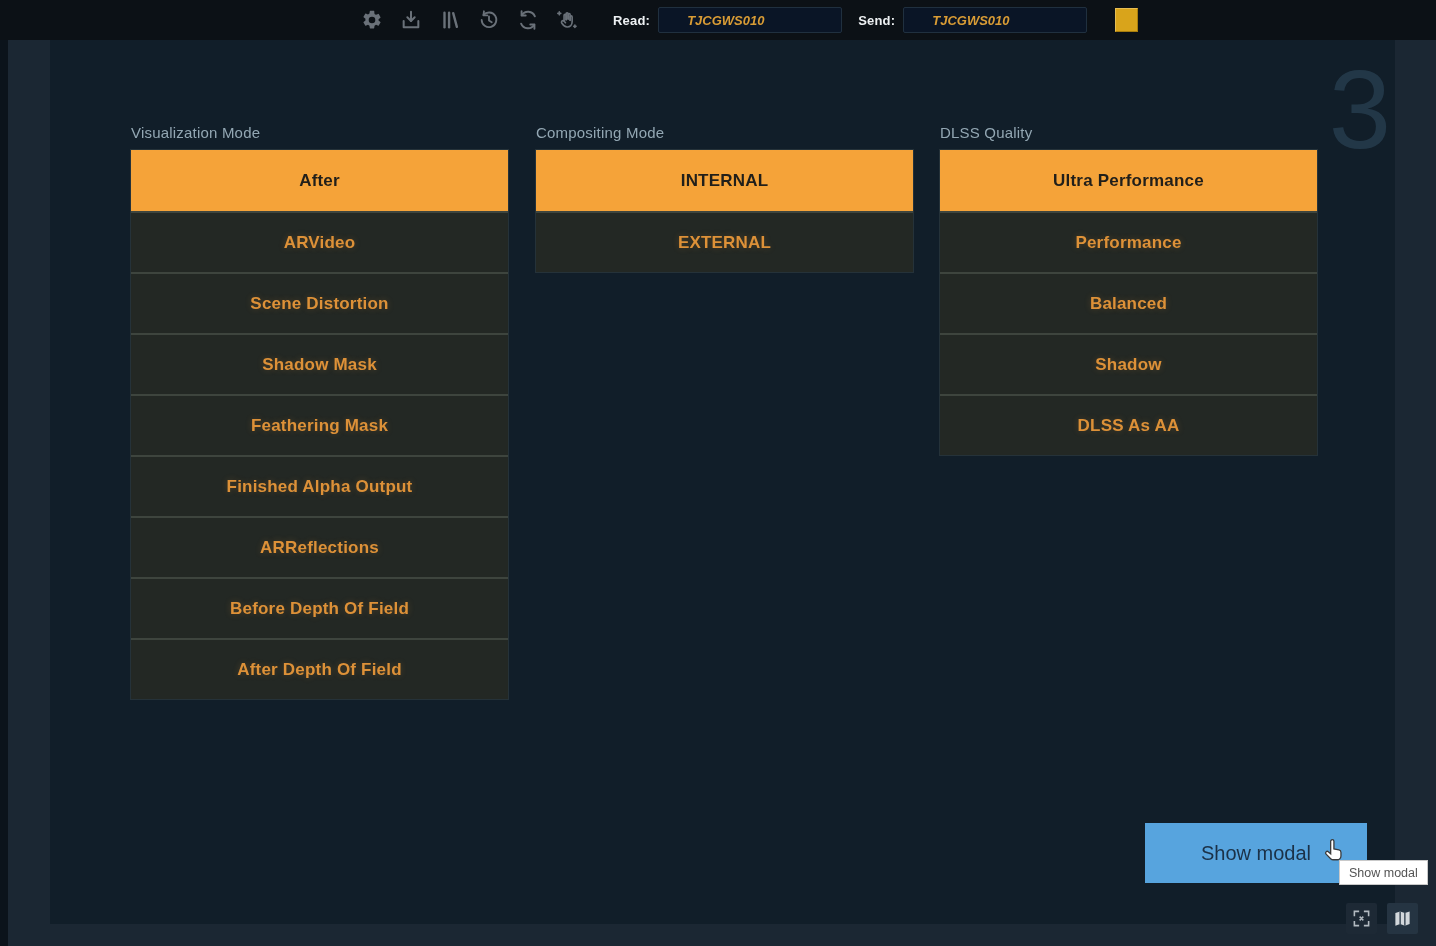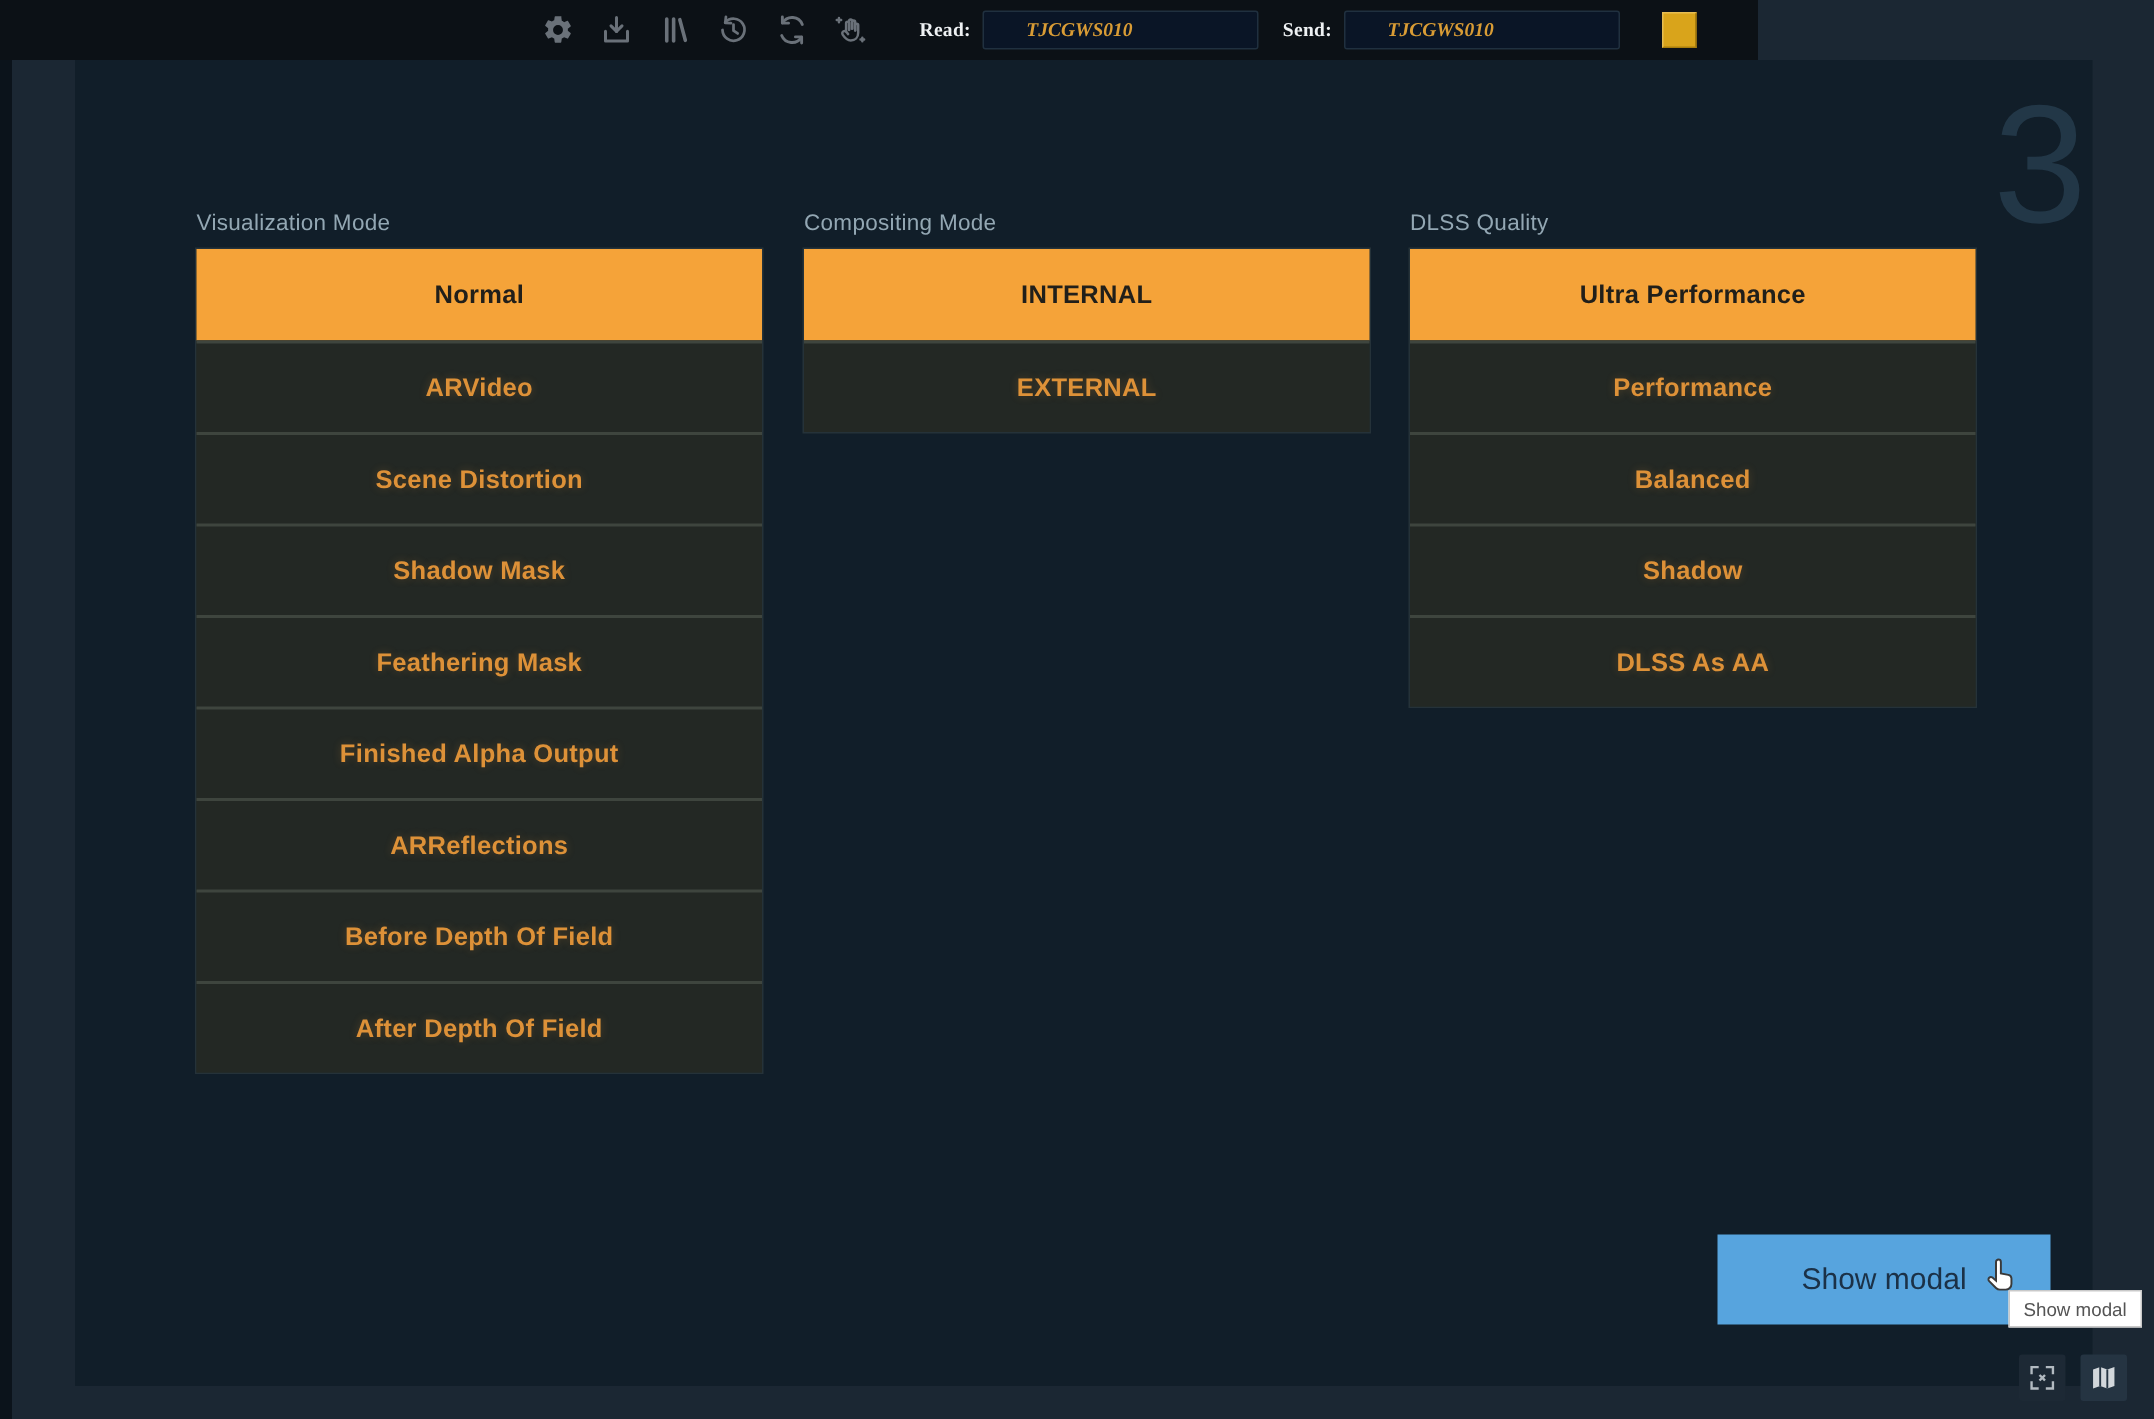--- a/index.html
+++ b/index.html
@@ -6,22 +6,22 @@
   body{
     width:1436px;height:946px;position:relative;overflow:hidden;
     background:#1b2733;
     font-family:"Liberation Sans",sans-serif;
     -webkit-font-smoothing:antialiased;
   }
   button{border:none;background:none;padding:0;margin:0;font-family:inherit;cursor:pointer;}
 
   
   .toolbar{
-    position:absolute;left:0;top:0;width:1172px;height:40px;
-    background:#0c1116;display:flex;align-items:center;z-index:20;font-family:Liberation Serif, serif;
+    position:absolute;left:0;top:0;width:1436px;height:40px;
+    background:#0c1116;display:flex;align-items:center;z-index:20;
   }
   .tb-icons{display:flex;align-items:center;gap:15px;margin-left:360px;}
   .tb-icon{width:24px;height:24px;color:#6a7179;display:flex;align-items:center;justify-content:center;}
   .tb-icon svg{width:22px;height:22px;display:block;}
   .tb-label{color:#eef1f3;font-size:13px;font-weight:700;margin-left:34px;letter-spacing:.2px;}
   .tb-label.send{margin-left:16px;}
   .tb-input{
     margin-left:8px;width:126px;height:24px;
     background:#0a1526;border:1px solid #20303f;border-radius:2px;
     color:#d99c35;font-size:13px;font-style:italic;font-weight:700;
@@ -39,21 +39,21 @@
     background:#111e29;
   }
   .watermark{
     position:absolute;left:1252px;top:4px;width:116px;
     font-size:112px;font-weight:100;line-height:1.18;text-align:center;
     color:#284052;opacity:.75;user-select:none;
   }
 
   
   .col{position:absolute;top:84px;width:377px;}
-  .col-title{color:#93a7b3;font-size:15px;line-height:18px;margin-bottom:8px;letter-spacing:.2px;margin-top:16px;}
+  .col-title{color:#93a7b3;font-size:15px;line-height:18px;margin-bottom:8px;letter-spacing:.2px;}
   .btn-list{
     background:#232824;
     box-shadow:0 0 0 1px rgba(190,200,170,0.12);
   }
   .opt{
     display:flex;align-items:center;justify-content:center;
     width:100%;height:61px;box-sizing:border-box;
     background:#232824;color:#dd9138;
     font-size:17px;font-weight:700;letter-spacing:.2px;
     text-shadow:0 0 6px rgba(221,145,56,.25);
@@ -142,21 +142,21 @@
 </div>
 
 <div class="left-strip"></div>
 
 <div class="canvas">
   <div class="watermark">3</div>
 
   <section class="col" style="left:81px">
     <div class="col-title">Visualization Mode</div>
     <div class="btn-list">
-      <button class="opt selected">Normal</button>
+      <button class="opt selected">After</button>
       <button class="opt">ARVideo</button>
       <button class="opt">Scene Distortion</button>
       <button class="opt">Shadow Mask</button>
       <button class="opt">Feathering Mask</button>
       <button class="opt">Finished Alpha Output</button>
       <button class="opt">ARReflections</button>
       <button class="opt">Before Depth Of Field</button>
       <button class="opt">After Depth Of Field</button>
     </div>
   </section>

